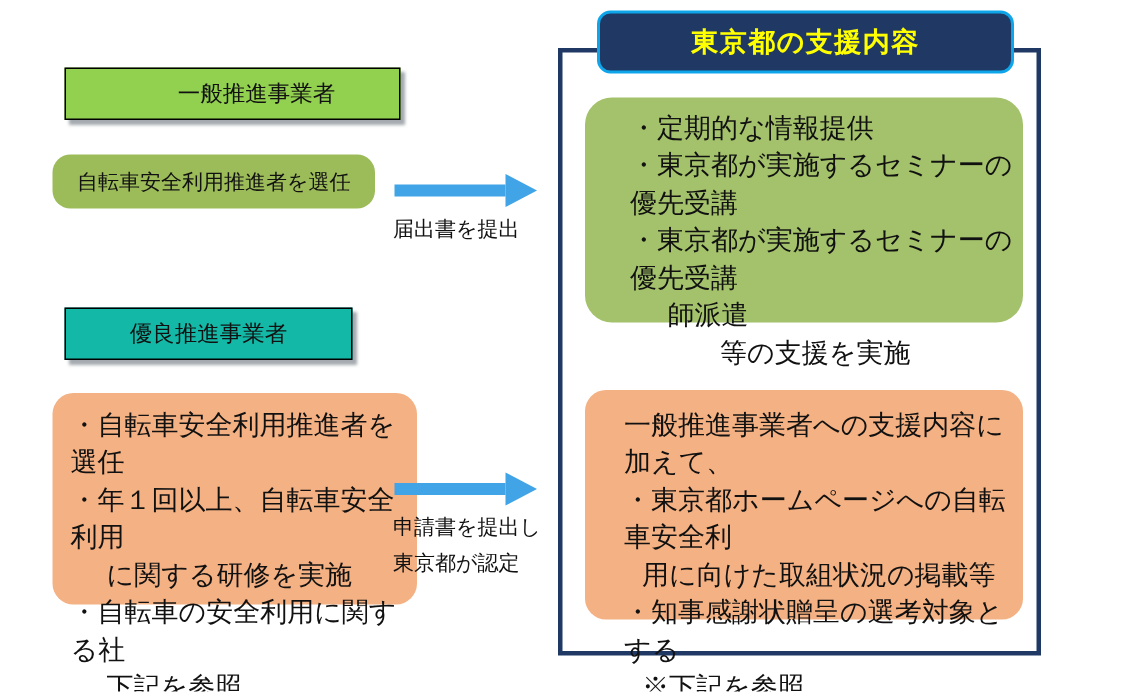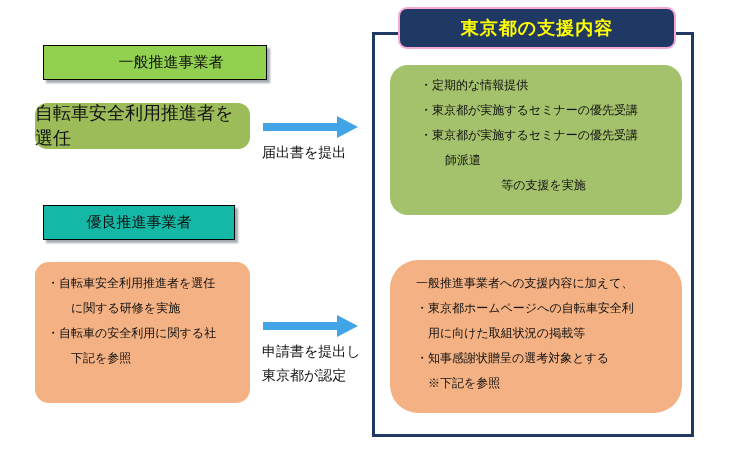--- a/index.html
+++ b/index.html
@@ -8,48 +8,48 @@
     position:relative;width:754px;height:461px;background:#ffffff;overflow:hidden;
     font-family:"Liberation Sans",sans-serif;color:#111;
   }
   
   .outer-rect{
     position:absolute;left:372px;top:32px;width:316px;height:399px;
     border:3px solid #1f3864;background:#ffffff;
   }
   .title-box{
     position:absolute;left:398px;top:7px;width:274px;height:38px;
-    background:#1f3864;border:2px solid #f9a8d4;border-radius:9px;
+    background:#1f3864;border:2px solid #0ea5e9;border-radius:9px;
     display:flex;align-items:center;justify-content:center;z-index:3;
   }
   .title-box span{color:#ffff00;font-weight:bold;font-size:18px;letter-spacing:1px;}
   
   .label-box{
     position:absolute;width:190px;height:33px;
     border:1px solid #000;box-shadow:3px 3px 2px rgba(90,100,110,0.55);
     display:flex;align-items:center;justify-content:center;
     font-size:15px;
   }
   .label-green{left:43px;top:45px;background:#92d050;padding-left:32px;}
   .label-pink{left:43px;top:205px;background:#14b8a6;}
   
-  .round-box{position:absolute;border-radius:14px;font-size:12px;line-height:25px;}
+  .round-box{position:absolute;border-radius:14px;font-size:18px;line-height:25px;}
   .box-action{
-    left:35px;top:103px;width:215px;height:46px;background:#9cbb59;
+    left:35px;top:103px;width:215px;height:36px;background:#9cbb59;
     display:flex;align-items:center;justify-content:center;border-radius:12px;
-    font-size:18px;
+    font-size:14px;
   }
-  .box-req{left:35px;top:262px;width:215px;height:141px;background:#f4b183;padding-top:9px;box-sizing:border-box;}
+  .box-req{left:35px;top:262px;width:243px;height:141px;background:#f4b183;padding-top:9px;box-sizing:border-box;}
   .box-req .line{padding-left:12px;}
   .box-req .line.cont{padding-left:36px;}
   .box-support-green{left:390px;top:65px;width:292px;height:150px;background:#a4c26b;border-radius:18px;padding-top:8px;box-sizing:border-box;}
   .box-support-green .line{padding-left:30px;}
   .box-support-green .line.cont{padding-left:42px;margin-left:13px;}
   .box-support-green .line.flush{padding-left:15px;text-align:center;}
-  .box-support-orange{left:390px;top:260px;width:292px;height:153px;background:#f4b183;border-radius:28px;padding-top:11px;box-sizing:border-box;}
+  .box-support-orange{left:390px;top:260px;width:292px;height:153px;background:#f4b183;border-radius:14px;padding-top:11px;box-sizing:border-box;}
   .box-support-orange .line{padding-left:26px;}
   .box-support-orange .line.cont{padding-left:38px;}
   
   .arrow{position:absolute;width:95px;height:22px;display:flex;align-items:center;}
   .arrow-1{left:263px;top:116px;}
   .arrow-2{left:263px;top:315px;}
   .arrow-body{flex:1;height:8px;background:#41a4e6;}
   .arrow-head{width:0;height:0;border-top:11px solid transparent;border-bottom:11px solid transparent;border-left:21px solid #41a4e6;}
   .arrow-caption{position:absolute;font-size:14px;white-space:nowrap;}
   .cap-1{left:262px;top:144px;}
@@ -88,20 +88,21 @@
     <div class="line cont">師派遣</div>
     <div class="line flush">等の支援を実施</div>
   </div>
 
   <div class="label-box label-pink">
     <span>優良推進事業者</span>
   </div>
 
   <div class="round-box box-req">
     <div class="line">・自転車安全利用推進者を選任</div>
+    <div class="line">・年１回以上、自転車安全利用</div>
     <div class="line cont">に関する研修を実施</div>
     <div class="line">・自転車の安全利用に関する社</div>
     <div class="line cont">下記を参照</div>
   </div>
 
   <div class="arrow arrow-2">
     <div class="arrow-body"></div>
     <div class="arrow-head"></div>
   </div>
   <div class="arrow-caption cap-2a">申請書を提出し</div>

